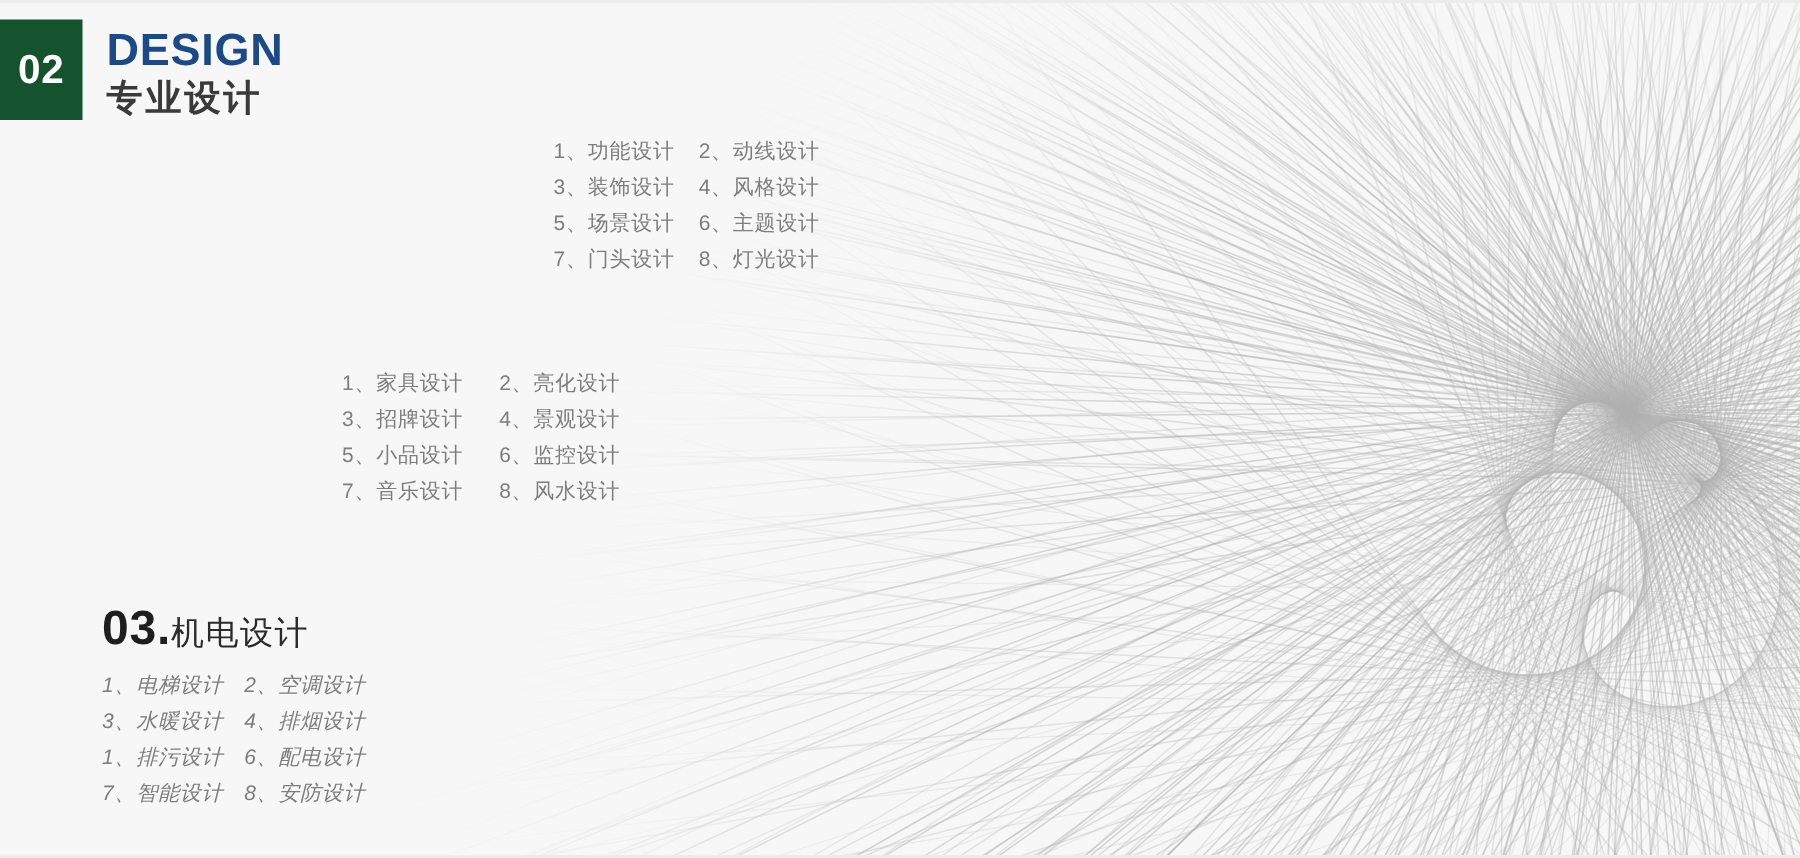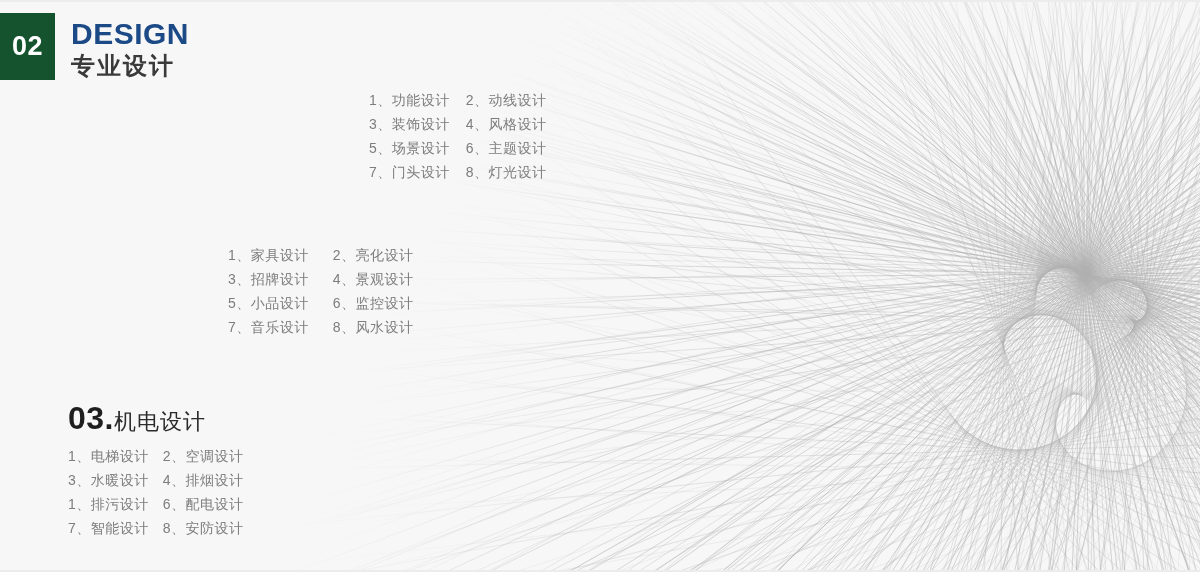--- a/index.html
+++ b/index.html
@@ -139,21 +139,21 @@
     white-space: nowrap;
     letter-spacing: 0.5px;
     line-height: 1.15;
   }
 
   #block-1 { left: 369px; top: 90px; }
   #block-1 .block-list { column-gap: 16px; }
   #block-2 { left: 228px; top: 245px; }
   #block-2 .block-list { column-gap: 24px; }
   #block-3 { left: 68px; top: 400px; }
-  #block-3 .block-list { column-gap: 14px; }
+  #block-3 .block-list { column-gap: 14px; font-style: italic; }
 </style>
 </head>
 <body>
 
 <div id="slide">
 
   <svg id="bg-art" viewBox="0 0 1200 572" preserveAspectRatio="none" aria-hidden="true">
       <g stroke="#b2b2b2" stroke-width="1" stroke-opacity="0.55" fill="none">
         <line x1="3436.0" y1="-824.3" x2="-1833.3" y2="1632.8"></line>
         <line x1="3512.4" y1="-642.7" x2="-1928.2" y2="1407.5"></line>

